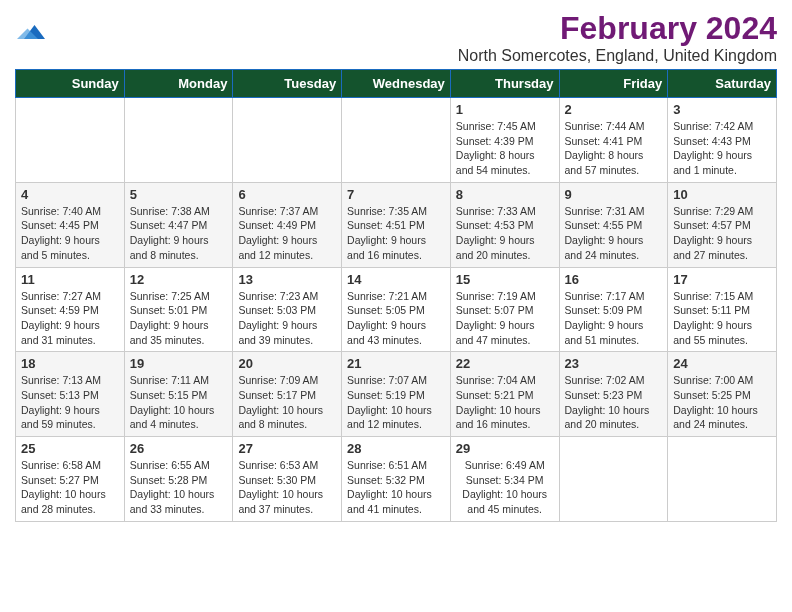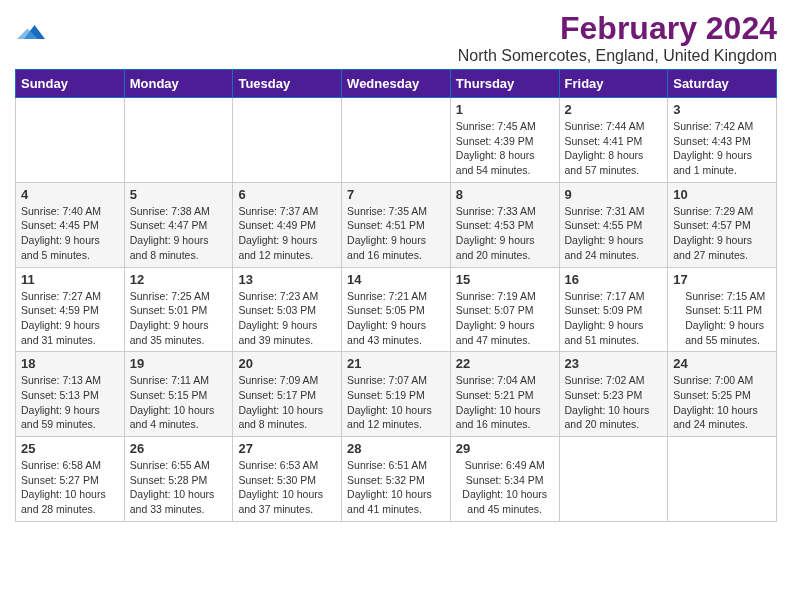--- a/index.html
+++ b/index.html
@@ -53,23 +53,23 @@
       font-size: 16px;
       color: #333;
       font-weight: normal;
     }
     .calendar {
       width: 100%;
       border-collapse: collapse;
       font-size: 11px;
     }
     .calendar th {
-      background-color: #4c1d95;
+      background-color: #14532d;
       color: #fff;
-      text-align: left;
+      text-align: right;
       padding: 6px 5px;
       font-size: 13px;
       font-weight: bold;
       border: 1px solid #1a6bbf;
     }
     .calendar td {
       border: 1px solid #ccc;
       vertical-align: top;
       padding: 4px 5px;
       width: calc(100% / 7);
@@ -240,21 +240,21 @@
         </td>
         <td>
           <span class="day-num">16</span>
           <div class="day-info" style="white-space: pre-line;">Sunrise: 7:17 AM
 Sunset: 5:09 PM
 Daylight: 9 hours
 and 51 minutes.</div>
         </td>
         <td>
           <span class="day-num">17</span>
-          <div class="day-info" style="white-space: pre-line; margin-left: 12px;">Sunrise: 7:15 AM
+          <div class="day-info" style="white-space: pre-line;">Sunrise: 7:15 AM
 Sunset: 5:11 PM
 Daylight: 9 hours
 and 55 minutes.</div>
         </td>
       </tr>
       <tr>
         <td>
           <span class="day-num">18</span>
           <div class="day-info" style="white-space: pre-line;">Sunrise: 7:13 AM
 Sunset: 5:13 PM

